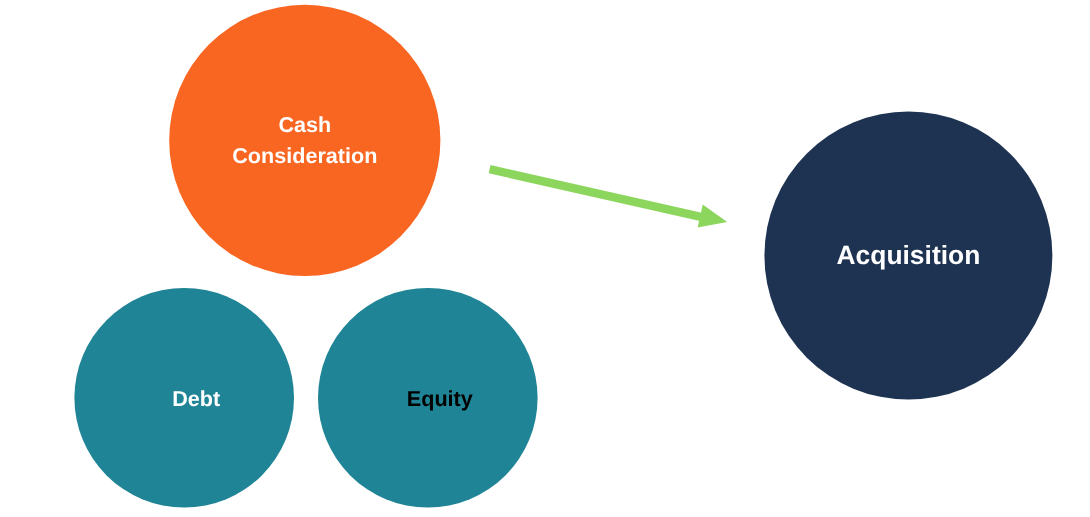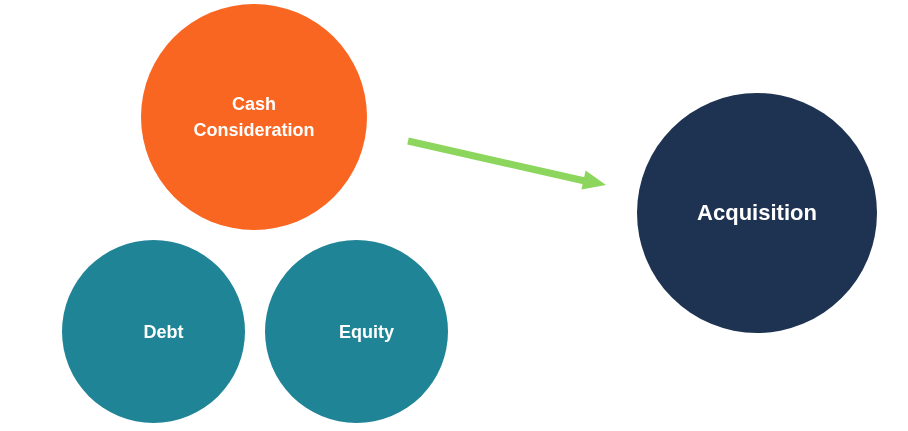--- a/index.html
+++ b/index.html
@@ -82,21 +82,21 @@
 
   <div class="node node-cash" style="background: rgb(249, 102, 33); color: rgb(255, 255, 255);">
     <span class="label">Cash
 Consideration</span>
   </div>
 
   <div class="node node-debt" style="background: rgb(31, 132, 149); color: rgb(255, 255, 255);">
     <span class="label">Debt</span>
   </div>
 
-  <div class="node node-equity" style="background: rgb(31, 132, 149); color: #ffffff;">
+  <div class="node node-equity" style="background: rgb(31, 132, 149); color: #000000;">
     <span class="label">Equity</span>
   </div>
 
   <div class="node node-acquisition" style="background: rgb(30, 51, 82); color: rgb(255, 255, 255);">
     <span class="label">Acquisition</span>
   </div>
 
   <svg class="connector-layer" viewBox="0 0 908 431" xmlns="http://www.w3.org/2000/svg">
     <line x1="408" y1="141" x2="585" y2="181" stroke-width="7" stroke="#8DD65E"></line>
     <polygon points="606,185 581.4,189.5 585.6,170.5" fill="#8DD65E"></polygon>

